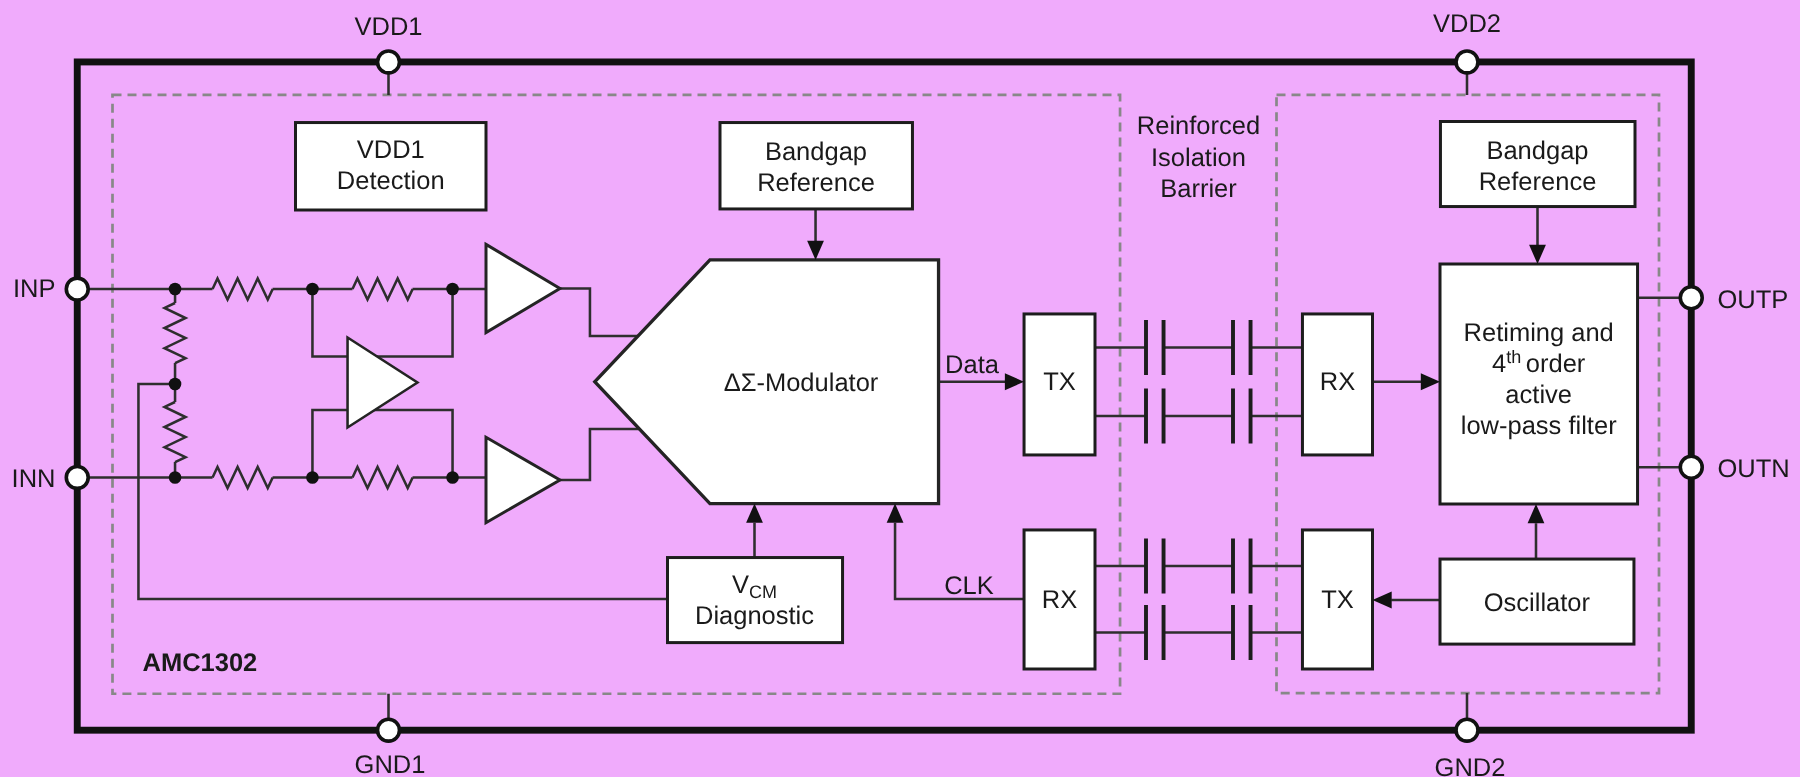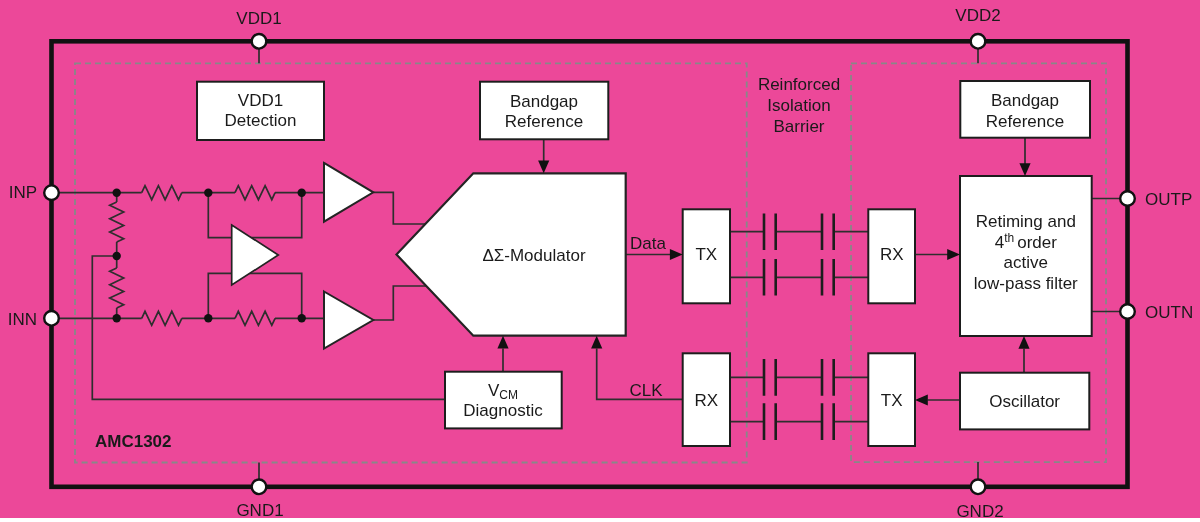--- a/index.html
+++ b/index.html
@@ -1,16 +1,16 @@
 <!DOCTYPE html>
 <html><head>
 <meta charset="utf-8">
 <style>
   html,body { margin:0; padding:0; background:#ffffff; }
-  .stage { position:relative; width:1200px; height:518px; background:#ec4899; overflow:hidden; }
+  .stage { position:relative; width:1200px; height:518px; background:#f0abfc; overflow:hidden; }
   svg { display:block; }
   text {
     font-family:"Liberation Sans", sans-serif;
     font-size:17px;
     fill:#1a1a1a;
   }
   .bold  { font-weight:bold; }
   .small { font-size:12px; }
   .wire   { stroke:#2e2e2e; stroke-width:1.7; fill:none; }
   .capbar { stroke:#1d1d1d; stroke-width:2.6; fill:none; }

